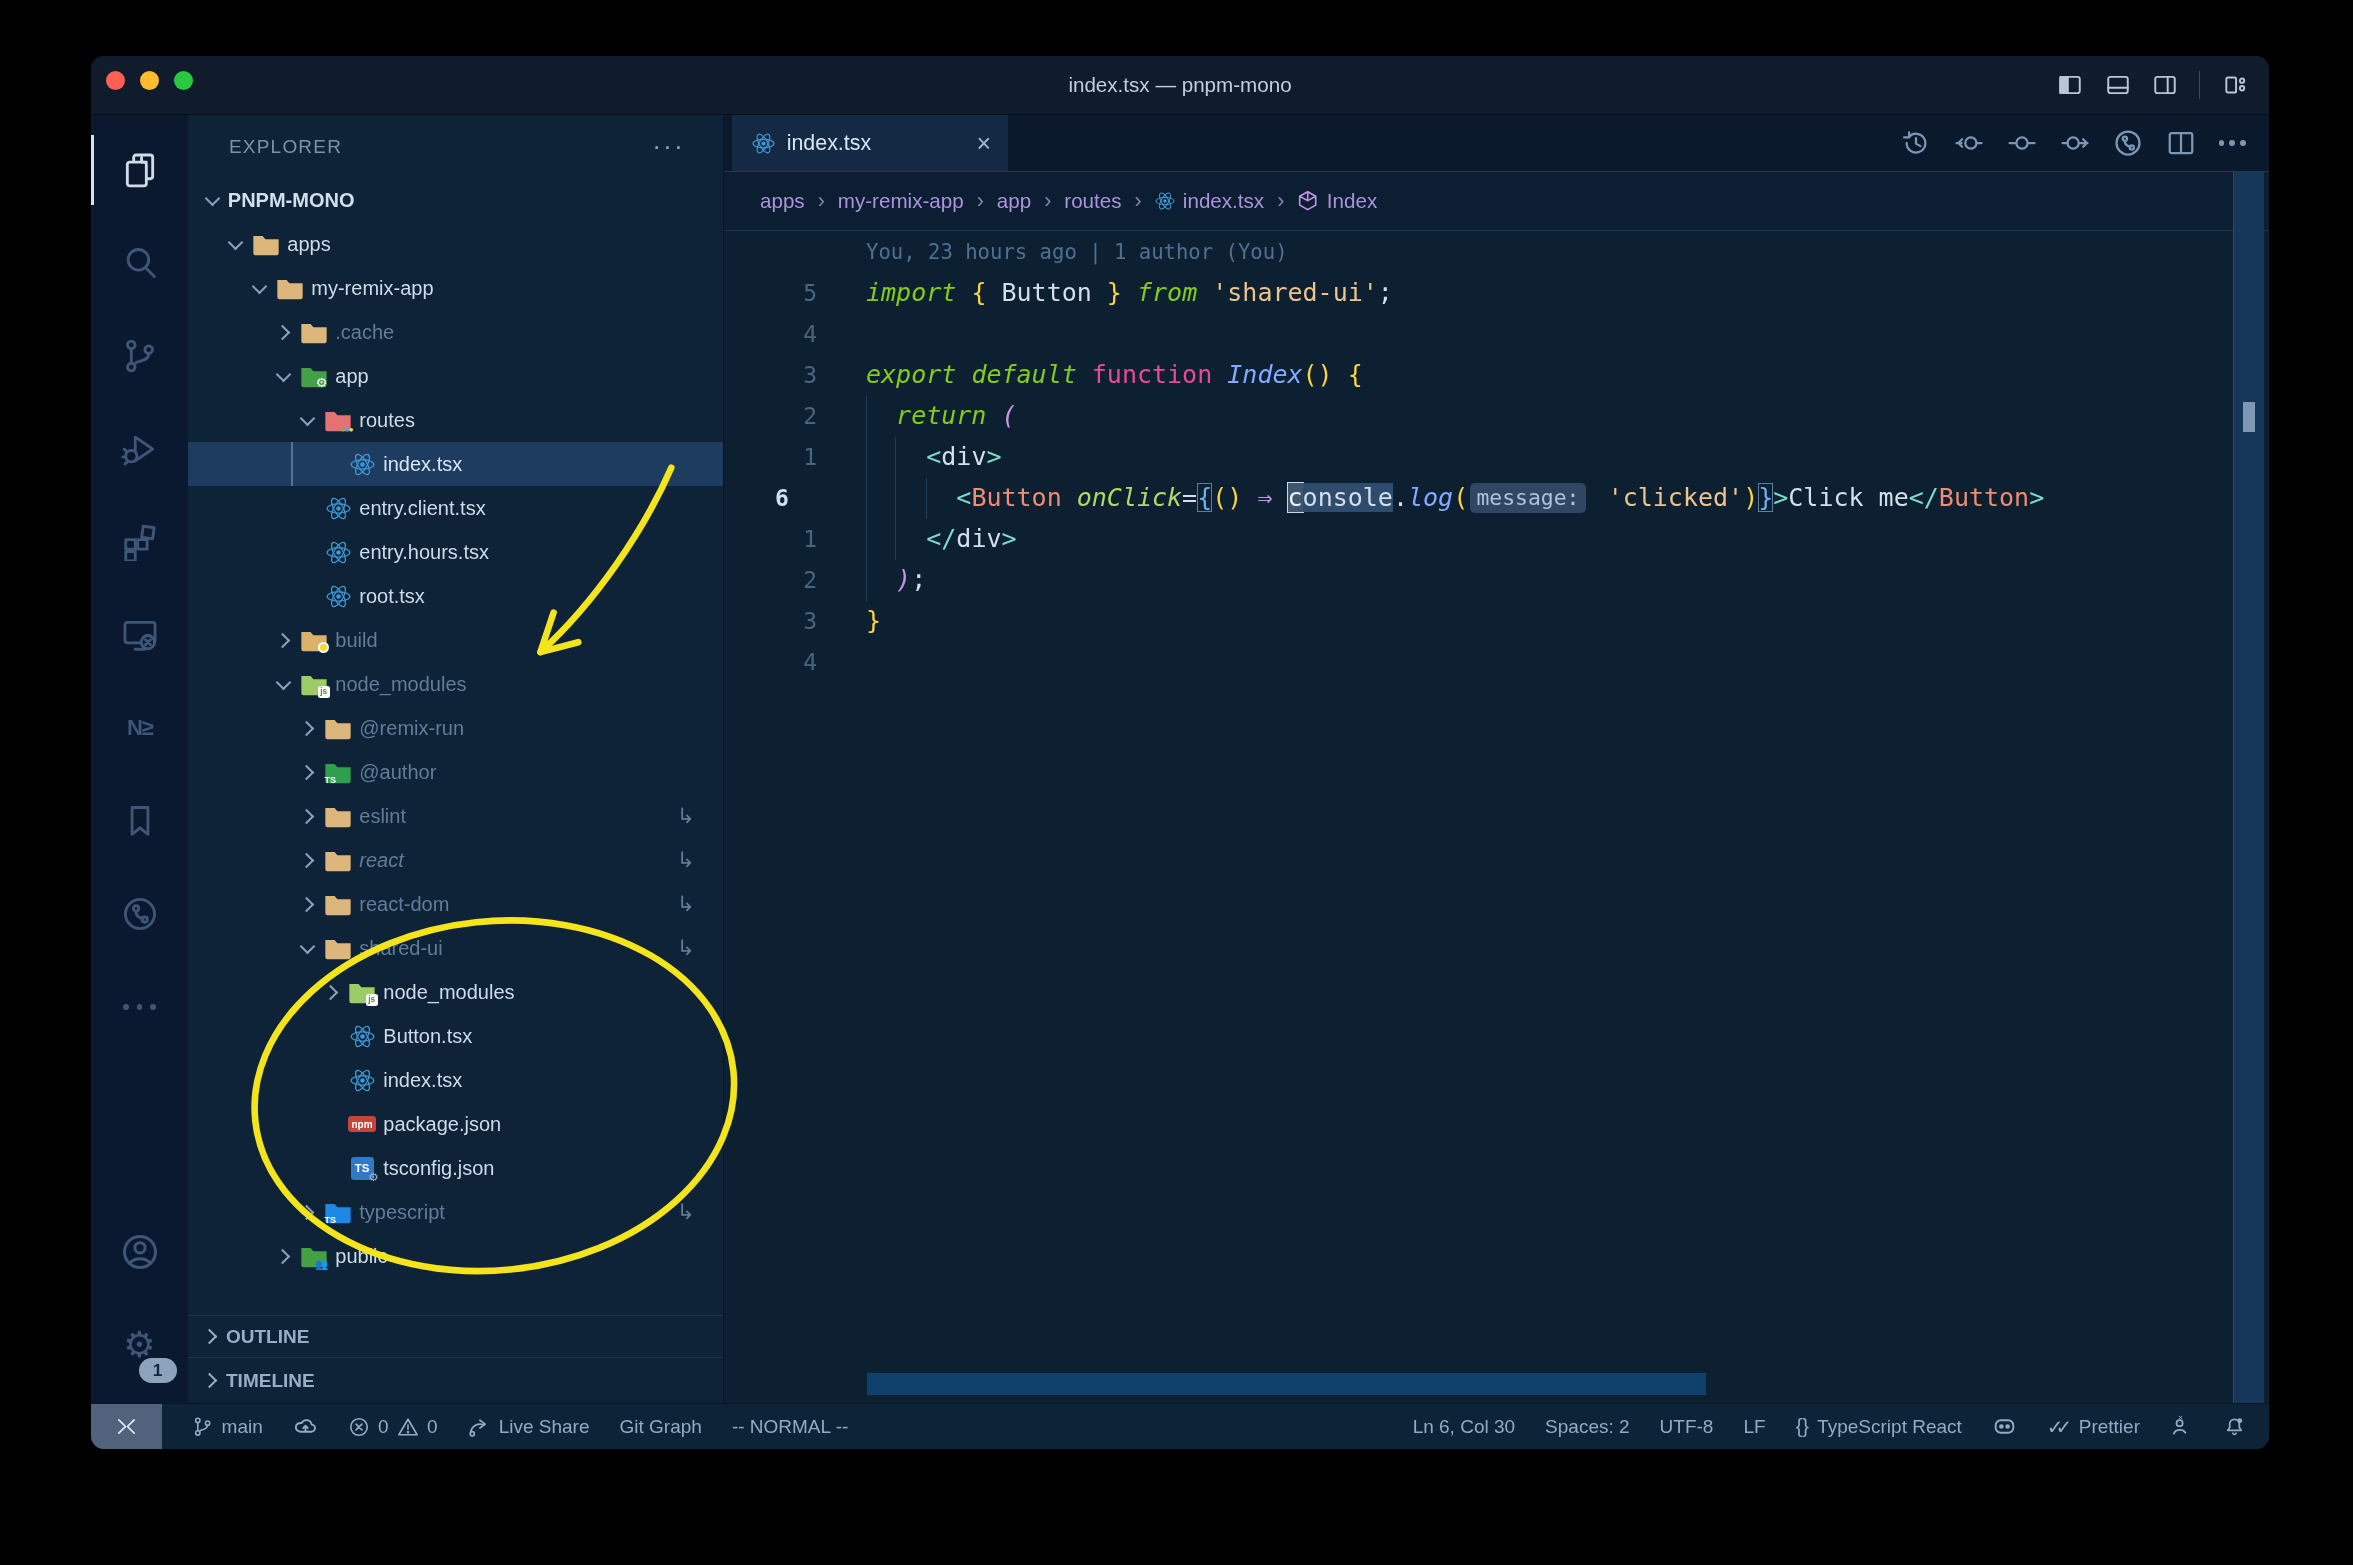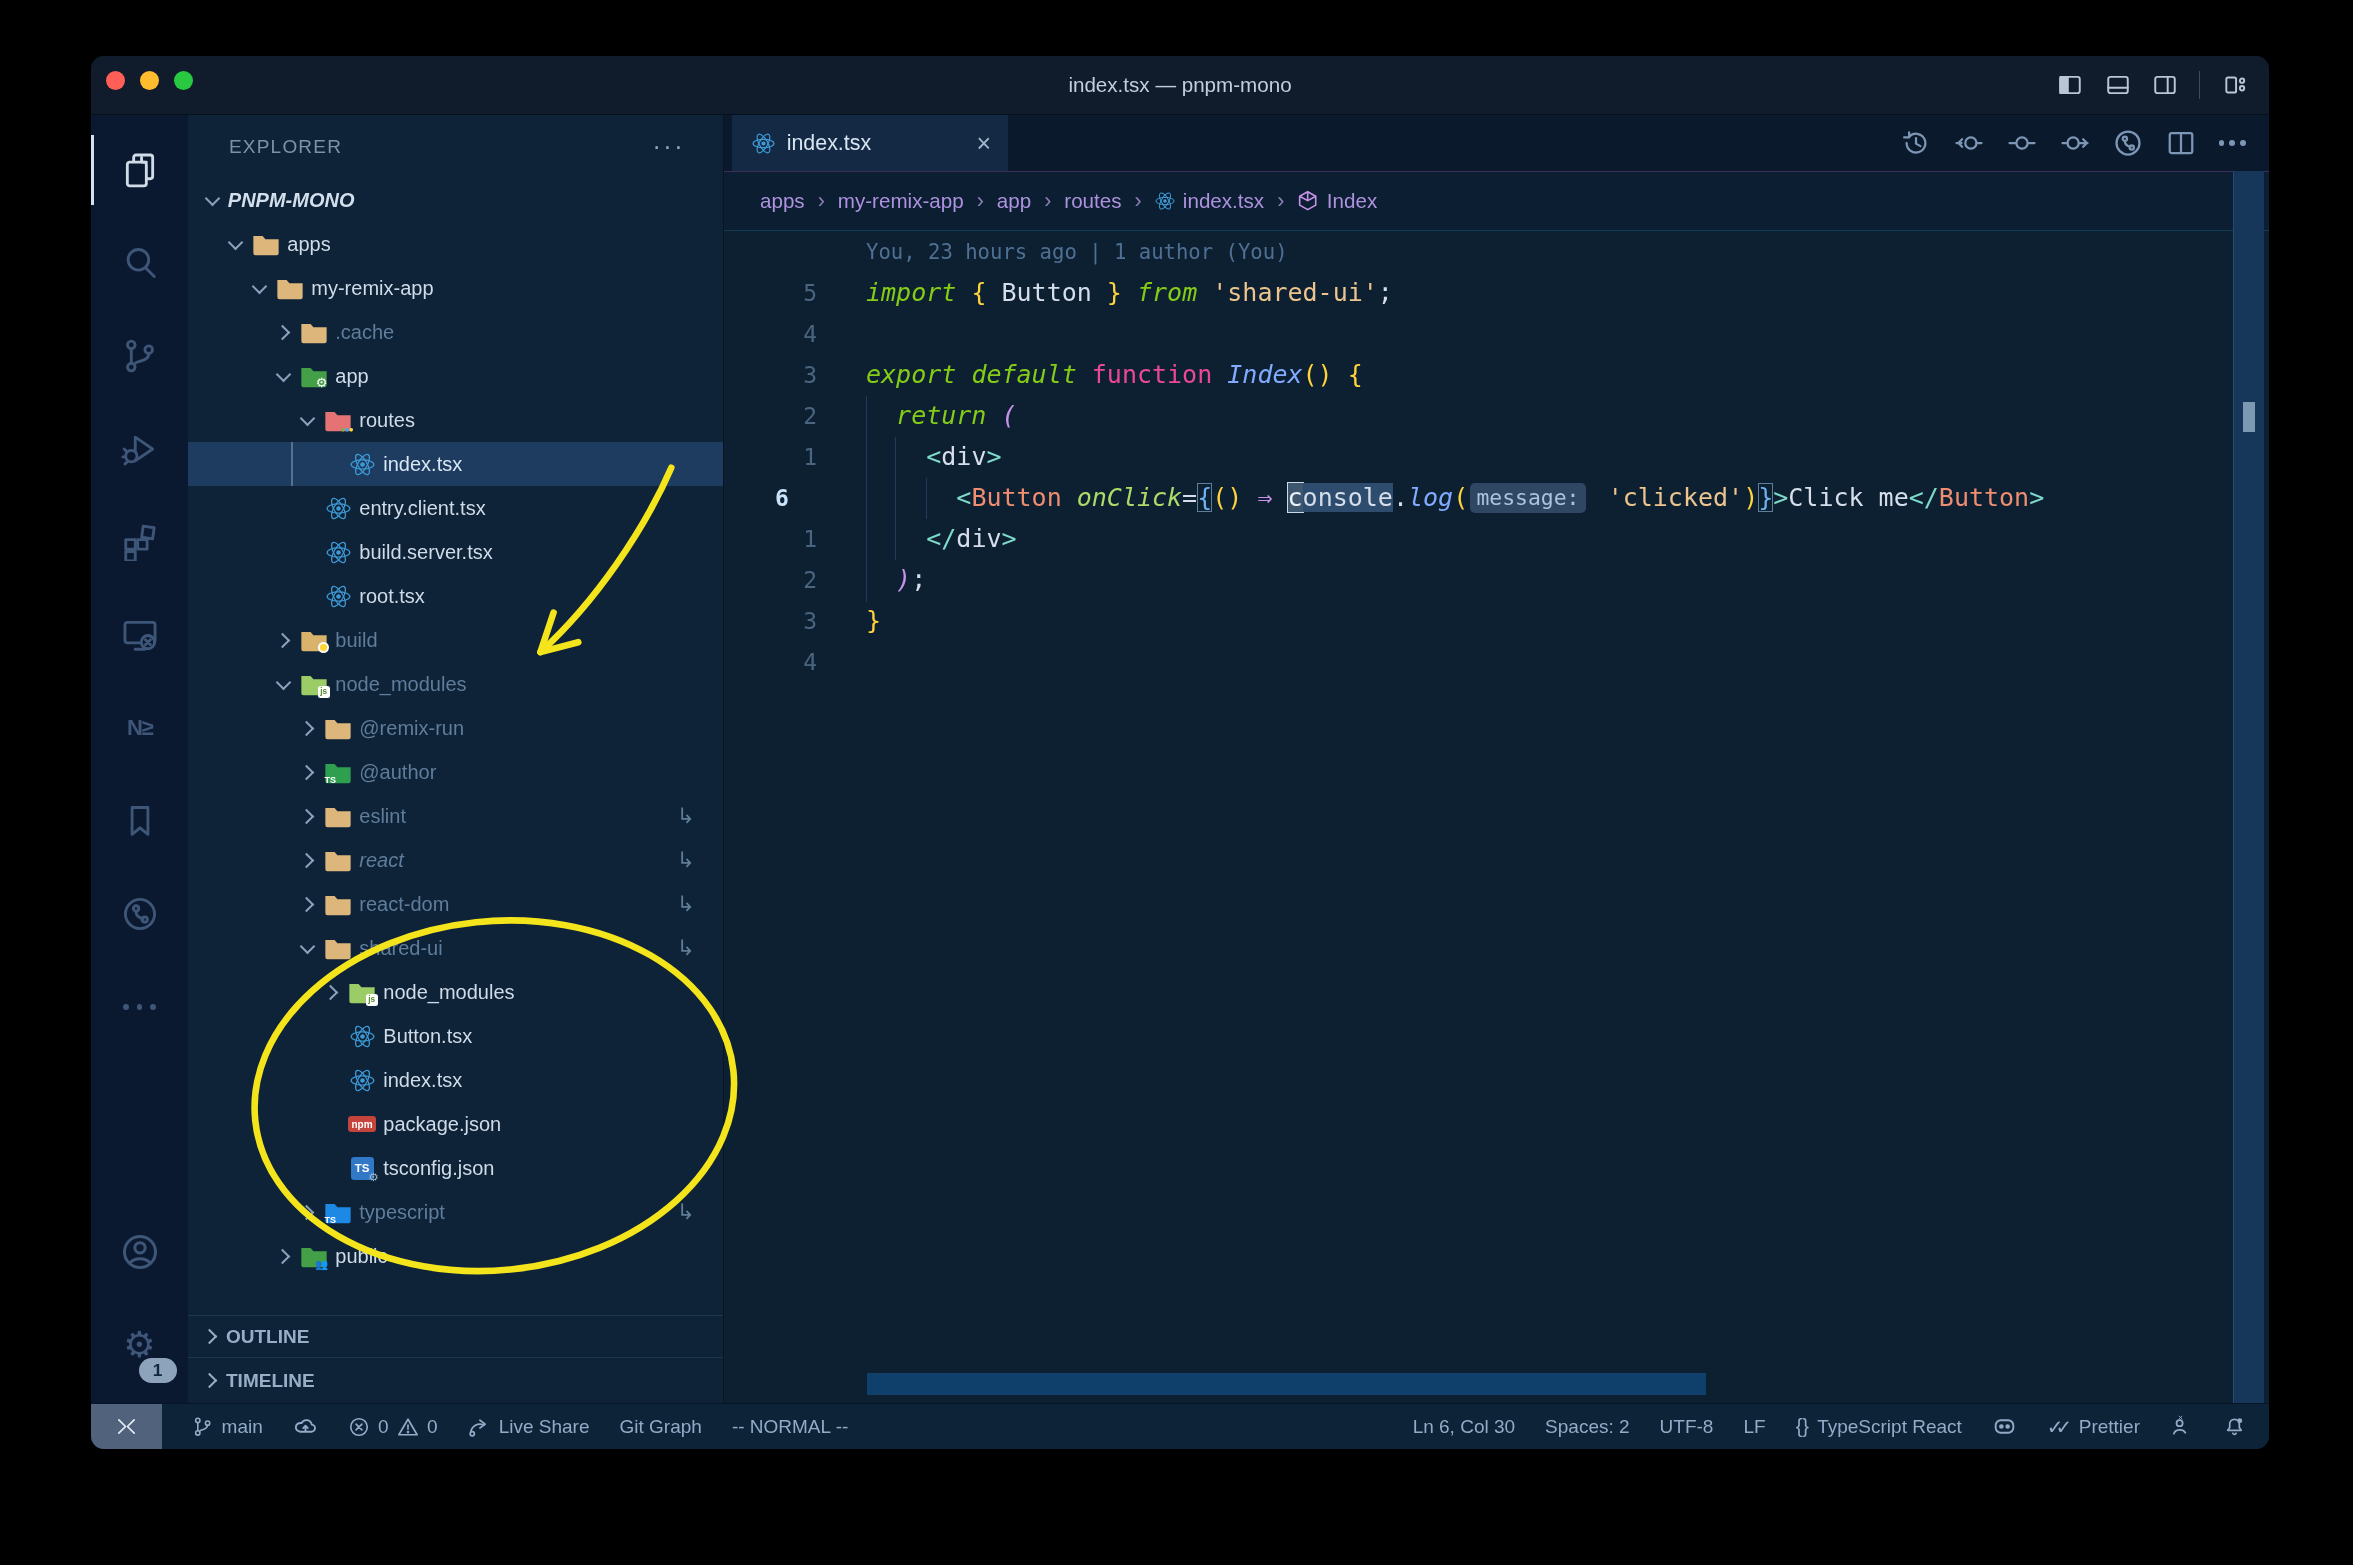--- a/index.html
+++ b/index.html
@@ -220,21 +220,21 @@
           </div>
         </div>
     </div>
 
     <div class="sidebar">
       <div class="sb-header">
         <span>EXPLORER</span>
         <span class="sb-more">···</span>
       </div>
       <div class="tree" id="tree">
-          <div class="row hdr" style="padding-left: 11.5px; font-style: italic;">
+          <div class="row hdr" style="padding-left: 11.5px;">
             <span class="chevbox">
               <i class="chev down"></i>
             </span>
             <span class="lbl">PNPM-MONO</span>
           </div>
           <div class="row" style="padding-left: 35px;">
             <span class="chevbox">
               <i class="chev down"></i>
             </span>
             <span class="icn">
@@ -334,21 +334,21 @@
             <span class="icn">
               <svg width="25" height="25" viewBox="-11 -11 22 22">
                 <circle r="2" fill="#3f9bd8"></circle>
                 <g stroke="#3f9bd8" stroke-width="1.1" fill="none">
                   <ellipse rx="10" ry="4"></ellipse>
                   <ellipse rx="10" ry="4" transform="rotate(60)"></ellipse>
                   <ellipse rx="10" ry="4" transform="rotate(120)"></ellipse>
                 </g>
               </svg>
             </span>
-            <span class="lbl">build.server.tsx</span>
+            <span class="lbl">entry.hours.tsx</span>
           </div>
           <div class="row" style="padding-left: 107px;">
             <span class="chevbox"></span>
             <span class="icn">
               <svg width="25" height="25" viewBox="-11 -11 22 22">
                 <circle r="2" fill="#3f9bd8"></circle>
                 <g stroke="#3f9bd8" stroke-width="1.1" fill="none">
                   <ellipse rx="10" ry="4"></ellipse>
                   <ellipse rx="10" ry="4" transform="rotate(60)"></ellipse>
                   <ellipse rx="10" ry="4" transform="rotate(120)"></ellipse>

